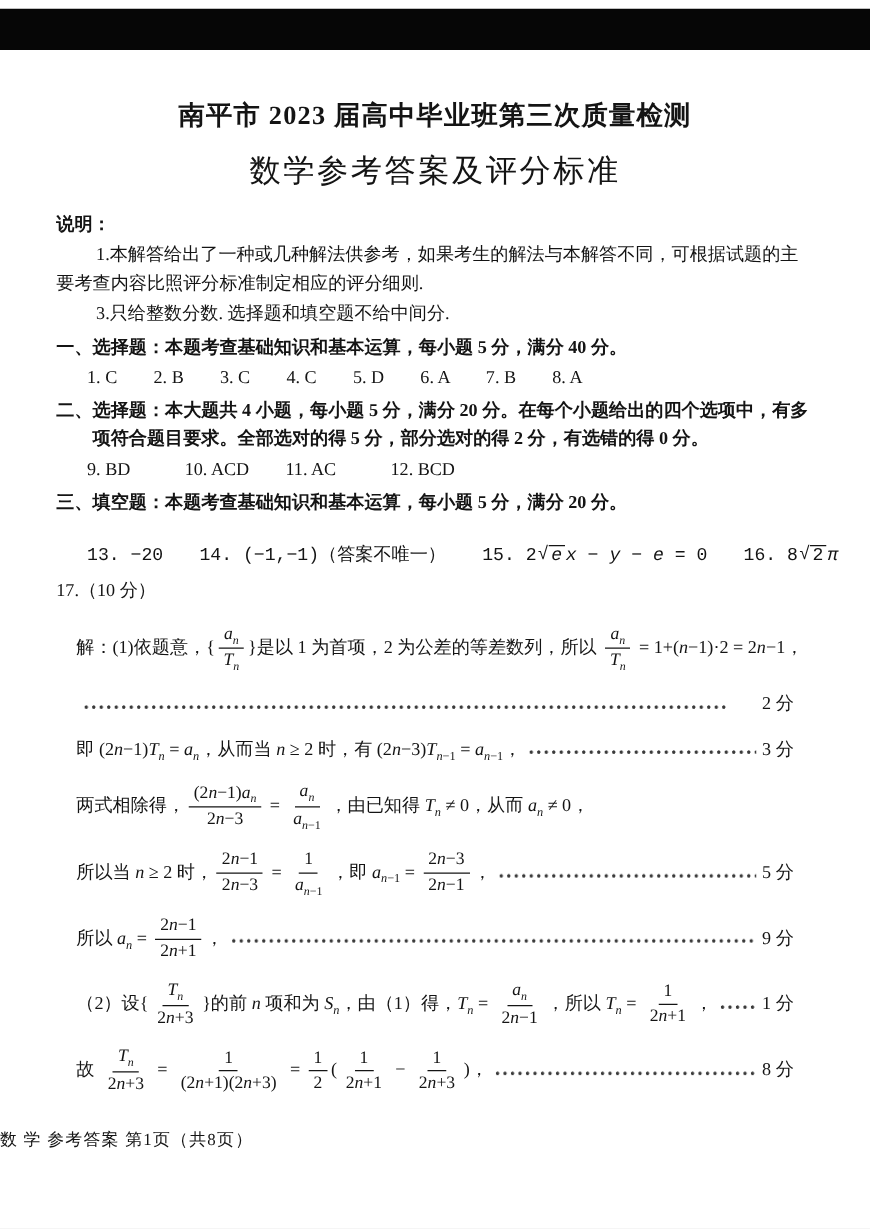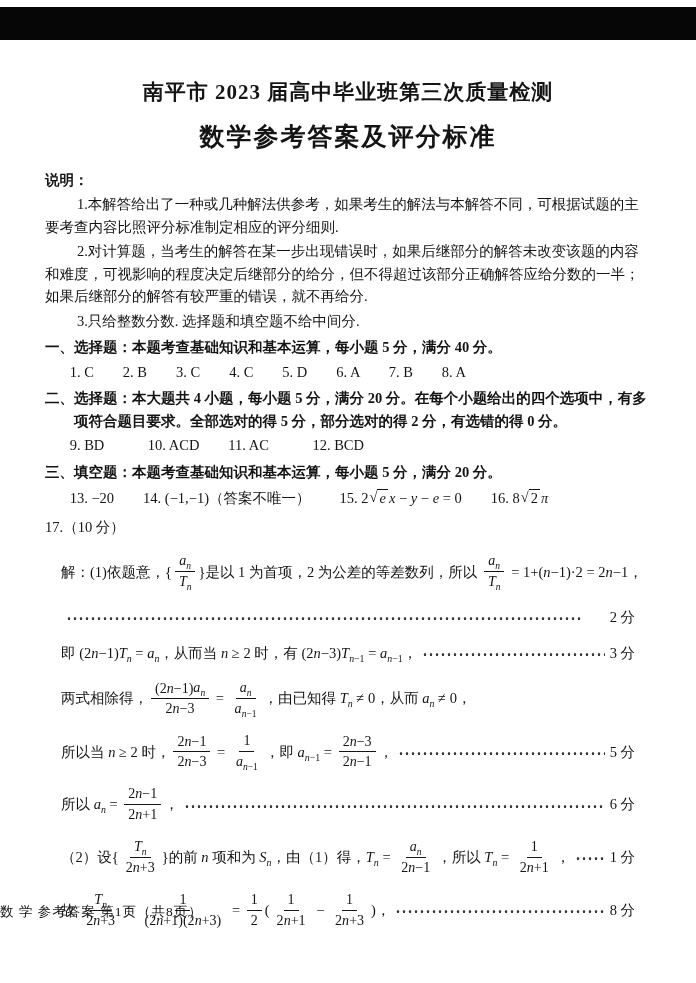--- a/index.html
+++ b/index.html
@@ -1,29 +1,29 @@
 <!DOCTYPE html>
 <html><head>
 <meta charset="utf-8">
 <style>
   html,body{margin:0;padding:0;background:#e8e8e8;}
   body{font-family:"Liberation Serif","DejaVu Serif",serif;color:#141414;}
   .page{width:696px;min-height:983px;margin:0 auto;background:#ffffff;position:relative;box-sizing:border-box;overflow:hidden;}
   .top-bar{height:33px;background:#060606;margin-top:7px;width:100%;}
   .title1{font-size:21px;font-weight:bold;text-align:center;margin:38px 0 4px 0;letter-spacing:1px;}
-  .title2{font-size:25px;font-weight:bold;text-align:center;margin:14px 0 16px 0;letter-spacing:2px;}
+  .title2{font-size:25px;font-weight:normal;text-align:center;margin:14px 0 16px 0;letter-spacing:2px;}
   .content{padding:0 45px;font-size:14.5px;line-height:1.55;}
   .para{margin:2px 0;white-space:pre-wrap;}
   .st-label{font-weight:bold;}
   .st-note{text-indent:2.2em;}
   .st-heading{font-weight:bold;padding-left:2em;text-indent:-2em;margin-top:4px;}
   .st-answers{margin-left:1.7em;}
   .st-plain{margin-top:6px;}
   .mline{display:flex;align-items:center;margin:14px 16px;white-space:nowrap;}
-  .mline.st-answers{margin:4px 0 4px 1.7em;}
+  .mline.st-answers{margin:20px 0 4px 1.7em;font-family:Liberation Mono, monospace;}
   .mline.st-tight{margin-top:0;gap:22px;}
   .mline span.tok{white-space:pre;}
   .frac{display:inline-flex;flex-direction:column;align-items:center;margin:0 3px;line-height:1.25;font-size:0.97em;}
   .frac .num{padding:0 4px 1px 4px;border-bottom:1.3px solid #141414;display:inline-flex;align-items:center;justify-content:center;}
   .frac .den{padding:1px 4px 0 4px;display:inline-flex;align-items:center;justify-content:center;}
   sub{font-size:0.68em;line-height:1;}
   .sqrt{display:inline-flex;align-items:flex-start;margin:0 1px;}
   .sqrt .rad{line-height:1.15;}
   .sqrt .rc{border-top:1.3px solid #141414;padding:0 2px;line-height:1.15;}
   .leader{flex:1;min-width:18px;height:14px;margin:0 5px 0 6px;background-image:radial-gradient(circle at 2px 62%, #3a3a3a 1.15px, transparent 1.6px);background-size:6px 14px;background-repeat:repeat-x;}
@@ -33,21 +33,20 @@
 </head>
 <body>
 
 <div class="page">
   <div class="top-bar"></div>
   <div class="title1">南平市 2023 届高中毕业班第三次质量检测</div>
   <div class="title2">数学参考答案及评分标准</div>
   <div class="content" id="content">
       <div class="para st-label">说明：</div>
       <div class="para st-note">1.本解答给出了一种或几种解法供参考，如果考生的解法与本解答不同，可根据试题的主要考查内容比照评分标准制定相应的评分细则.</div>
-      <div class="para st-note">2.对计算题，当考生的解答在某一步出现错误时，如果后继部分的解答未改变该题的内容和难度，可视影响的程度决定后继部分的给分，但不得超过该部分正确解答应给分数的一半；如果后继部分的解答有较严重的错误，就不再给分.</div>
       <div class="para st-note">3.只给整数分数. 选择题和填空题不给中间分.</div>
       <div class="para st-heading">一、选择题：本题考查基础知识和基本运算，每小题 5 分，满分 40 分。</div>
       <div class="para st-answers">1. C　　2. B　　3. C　　4. C　　5. D　　6. A　　7. B　　8. A</div>
       <div class="para st-heading">二、选择题：本大题共 4 小题，每小题 5 分，满分 20 分。在每个小题给出的四个选项中，有多项符合题目要求。全部选对的得 5 分，部分选对的得 2 分，有选错的得 0 分。</div>
       <div class="para st-answers">9. BD　　　10. ACD　　11. AC　　　12. BCD</div>
       <div class="para st-heading">三、填空题：本题考查基础知识和基本运算，每小题 5 分，满分 20 分。</div>
       <div class="mline st-answers">
         <span class="tok">13. −20　　14. (−1,−1)（答案不唯一）　　15. 2</span>
         <span class="sqrt">
           <span class="rad">√</span>
@@ -176,21 +175,21 @@
         <span class="frac">
           <span class="num">
             <span class="tok">2<i>n</i>−1</span>
           </span>
           <span class="den">
             <span class="tok">2<i>n</i>+1</span>
           </span>
         </span>
         <span class="tok">，</span>
         <span class="leader"></span>
-        <span class="score">6 分</span>
+        <span class="score">9 分</span>
       </div>
       <div class="mline">
         <span class="tok">（2）设{</span>
         <span class="frac">
           <span class="num">
             <span class="tok"><i>T</i><sub><i>n</i></sub></span>
           </span>
           <span class="den">
             <span class="tok">2<i>n</i>+3</span>
           </span>

